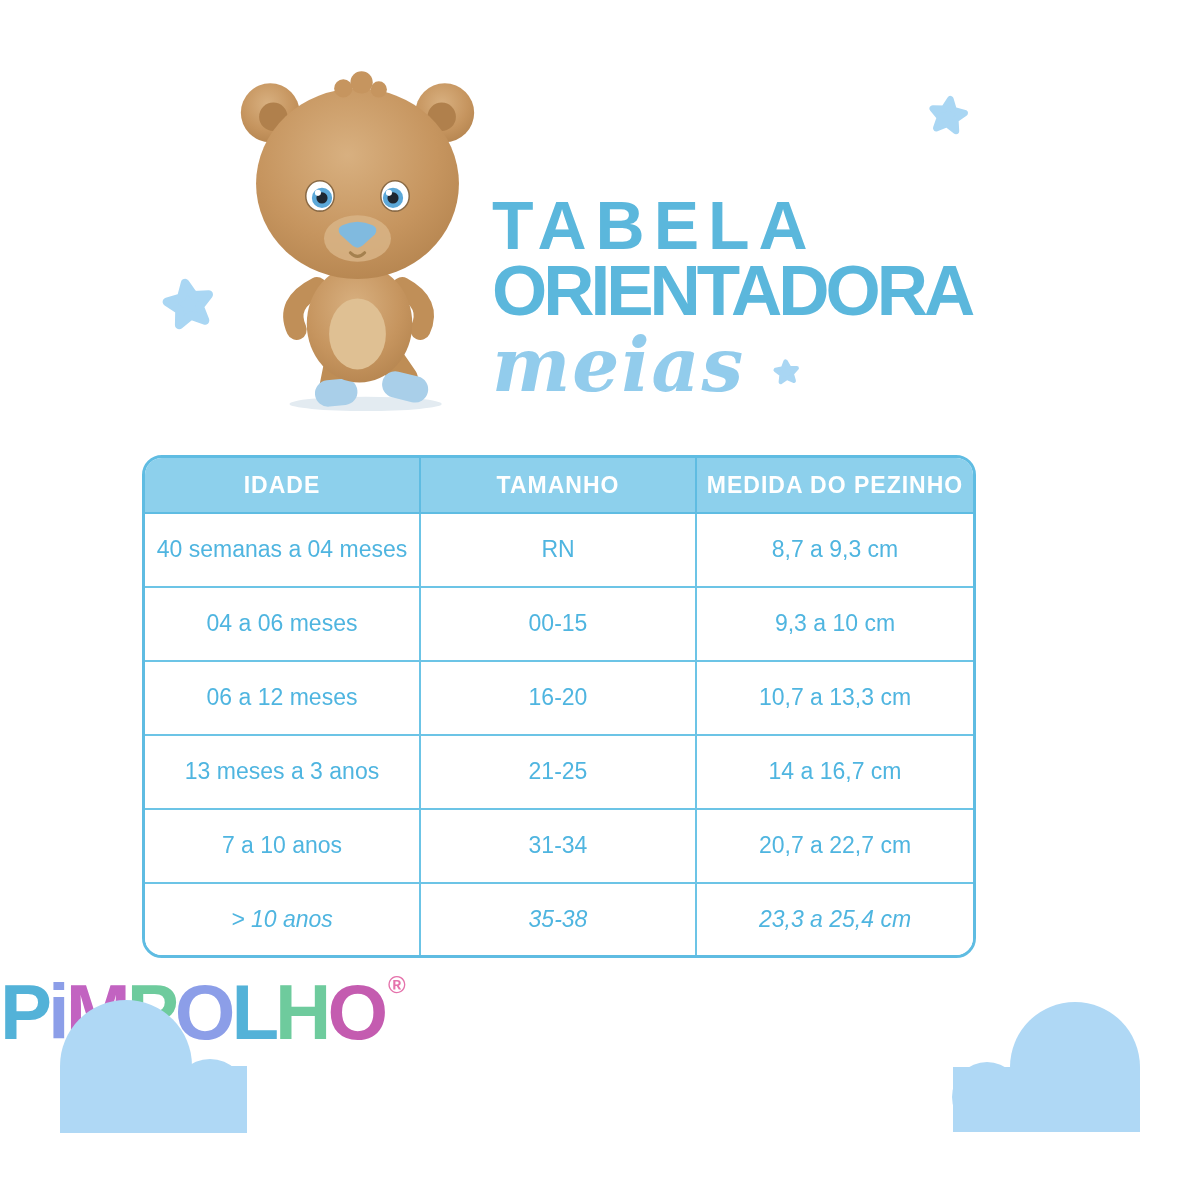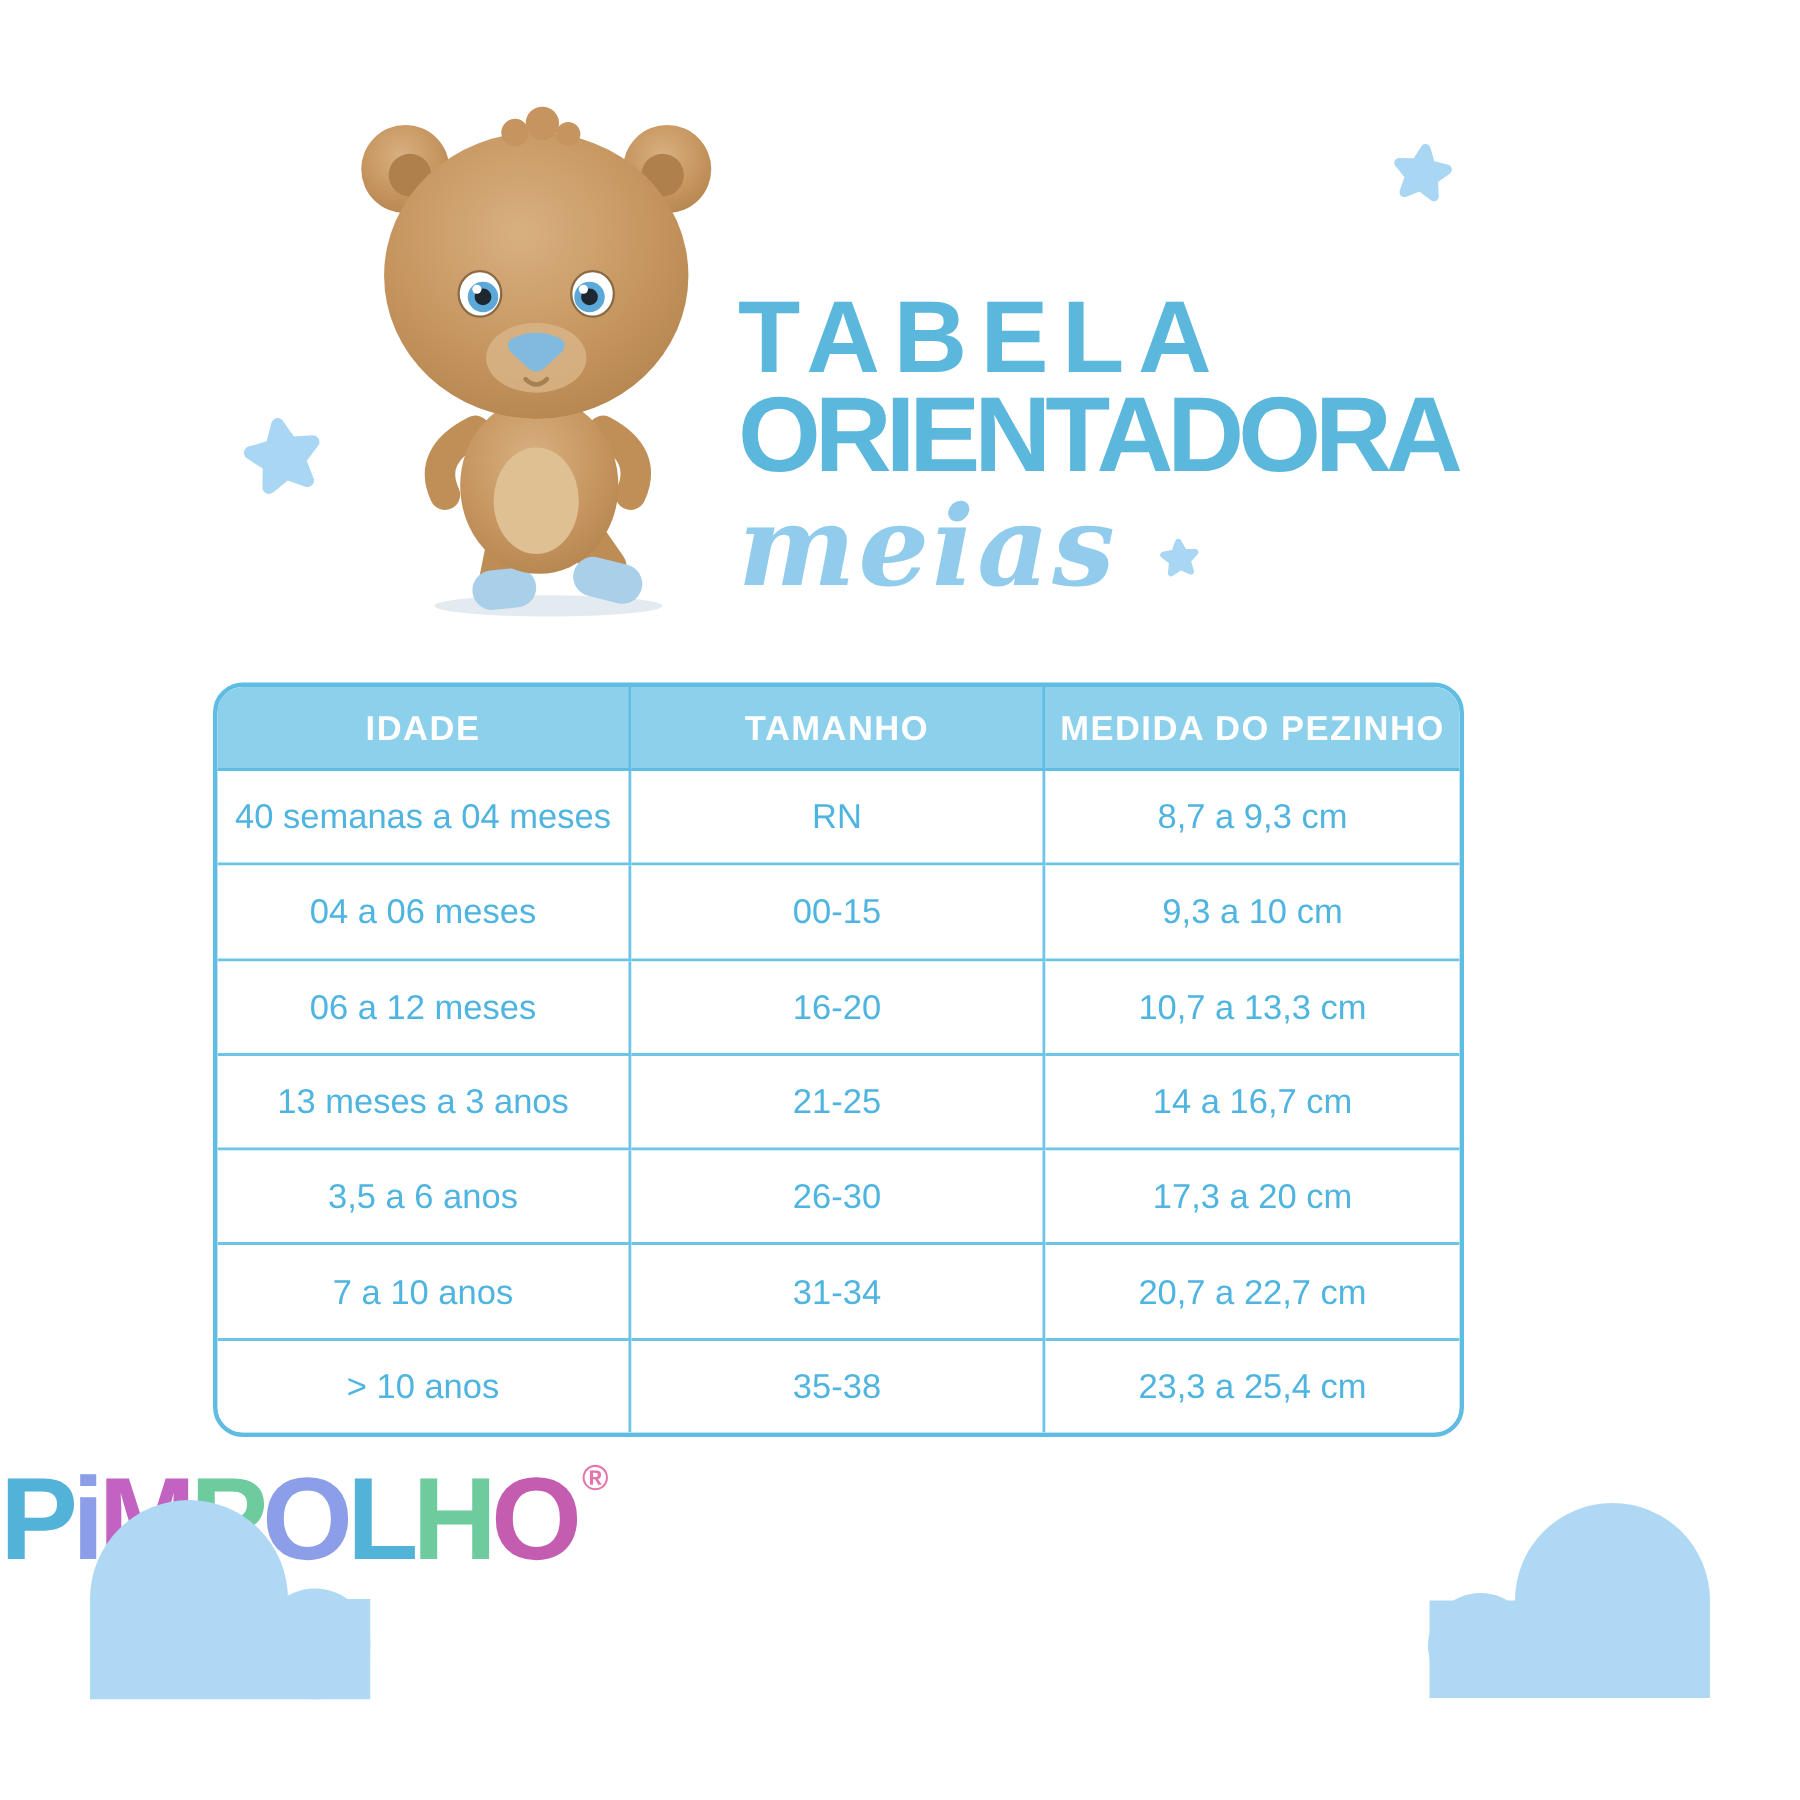--- a/index.html
+++ b/index.html
@@ -47,21 +47,21 @@
     border-bottom:2px solid var(--table-border,#5FBCE2);
   }
   table.size-table th:last-child{border-right:none;}
   table.size-table td{
     color:var(--cell-text,#4FB5E0);font-size:23px;text-align:center;height:54px;
     border-right:2px solid var(--table-grid,#6CC4E6);
     border-bottom:2px solid var(--table-grid,#6CC4E6);
     background:#fff;
   }
   table.size-table td:last-child{border-right:none;}
-  table.size-table tr:last-child td{border-bottom:none;}
+  table.size-table tr:last-child td{border-bottom:none;font-style:italic;}
 
   
   .logo{
     position:absolute;left:0;top:973px;width:100%;text-align:left;
     font-size:78px;font-weight:bold;letter-spacing:-4px;line-height:1;white-space:nowrap;
   }
   .logo .reg{
     font-size:24px;letter-spacing:0;vertical-align:46px;margin-left:4px;font-weight:bold;
   }
 
@@ -167,25 +167,20 @@
           <td>06 a 12 meses</td>
           <td>16-20</td>
           <td>10,7 a 13,3 cm</td>
         </tr>
         <tr>
           <td>13 meses a 3 anos</td>
           <td>21-25</td>
           <td>14 a 16,7 cm</td>
         </tr>
         <tr>
-          <td>3,5 a 6 anos</td>
-          <td>26-30</td>
-          <td>17,3 a 20 cm</td>
-        </tr>
-        <tr>
           <td>7 a 10 anos</td>
           <td>31-34</td>
           <td>20,7 a 22,7 cm</td>
         </tr>
         <tr>
           <td>&gt; 10 anos</td>
           <td>35-38</td>
           <td>23,3 a 25,4 cm</td>
         </tr>
       </tbody>

